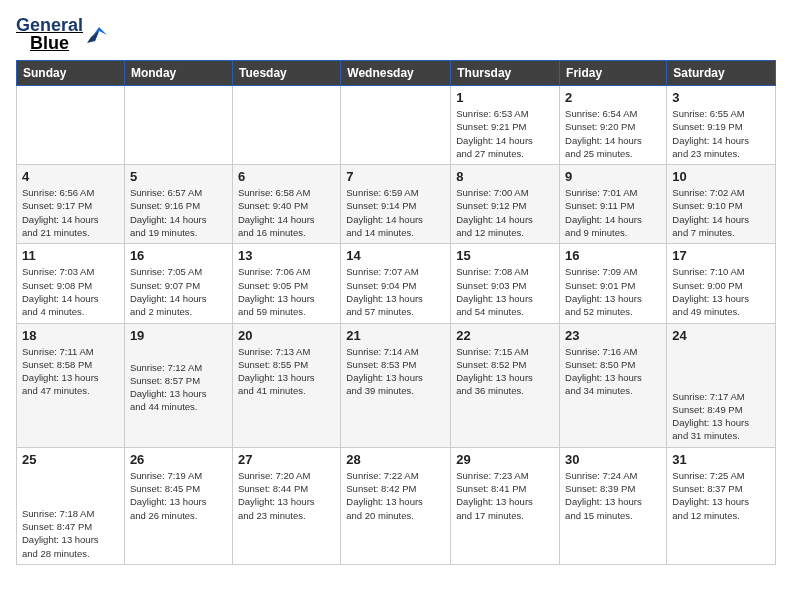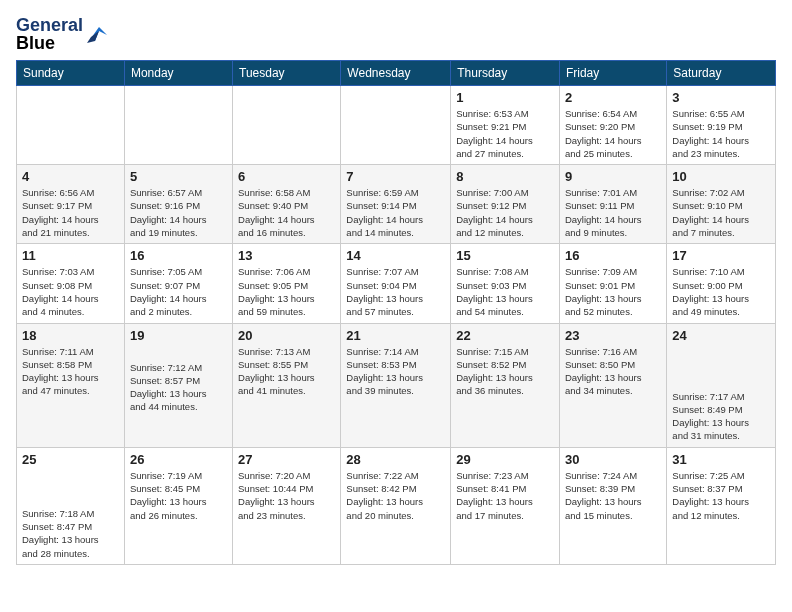--- a/index.html
+++ b/index.html
@@ -34,26 +34,26 @@
       font-size: 14px;
       color: #444;
       margin-top: 2px;
     }
     .calendar-table {
       width: 100%;
       border-collapse: collapse;
       font-size: 10.5px;
     }
     .calendar-table thead tr th {
-      background-color: #0c4a6e;
+      background-color: #404040;
       color: #fff;
       text-align: left;
       padding: 5px 6px;
       font-size: 12px;
-      font-weight: normal;
+      font-weight: bold;
       border: 1px solid #2a5db0;
     }
     .calendar-table tbody tr td {
       border: 1px solid #ccc;
       vertical-align: top;
       padding: 4px 5px;
       width: 113px;
       min-height: 80px;
       background: #fff;
     }
@@ -74,21 +74,21 @@
     .empty-cell {
       background: #fff !important;
     }
   </style>
 </head>
 <body>
 
 <div class="header-area">
   <div class="logo">
     <div style="display:flex;align-items:center;gap:2px;">
-      <div style="display:flex;flex-direction:column;align-items:flex-start;line-height:1;">
+      <div style="display:flex;flex-direction:column;align-items:center;line-height:1;text-decoration:underline;">
         <span style="font-size:18px;font-weight:bold;color:#1a3a6e;">General</span>
         <span style="font-size:18px;font-weight:bold;color:#000000;">Blue</span>
       </div>
       <svg width="22" height="22" viewBox="0 0 22 22">
         <polygon points="4,18 14,4 22,12 14,8 10,18" fill="#1a6ecb"></polygon>
         <polygon points="2,20 10,18 14,8 6,14" fill="#1a3a6e"></polygon>
       </svg>
     </div>
   </div>
   <div class="title-area">
@@ -301,21 +301,21 @@
         <td>
           <div class="day-number">26</div>
           <div class="day-info" style="white-space: pre-line;">Sunrise: 7:19 AM
 Sunset: 8:45 PM
 Daylight: 13 hours
 and 26 minutes.</div>
         </td>
         <td>
           <div class="day-number">27</div>
           <div class="day-info" style="white-space: pre-line;">Sunrise: 7:20 AM
-Sunset: 10:44 PM
+Sunset: 8:44 PM
 Daylight: 13 hours
 and 23 minutes.</div>
         </td>
         <td>
           <div class="day-number">28</div>
           <div class="day-info" style="white-space: pre-line;">Sunrise: 7:22 AM
 Sunset: 8:42 PM
 Daylight: 13 hours
 and 20 minutes.</div>
         </td>

